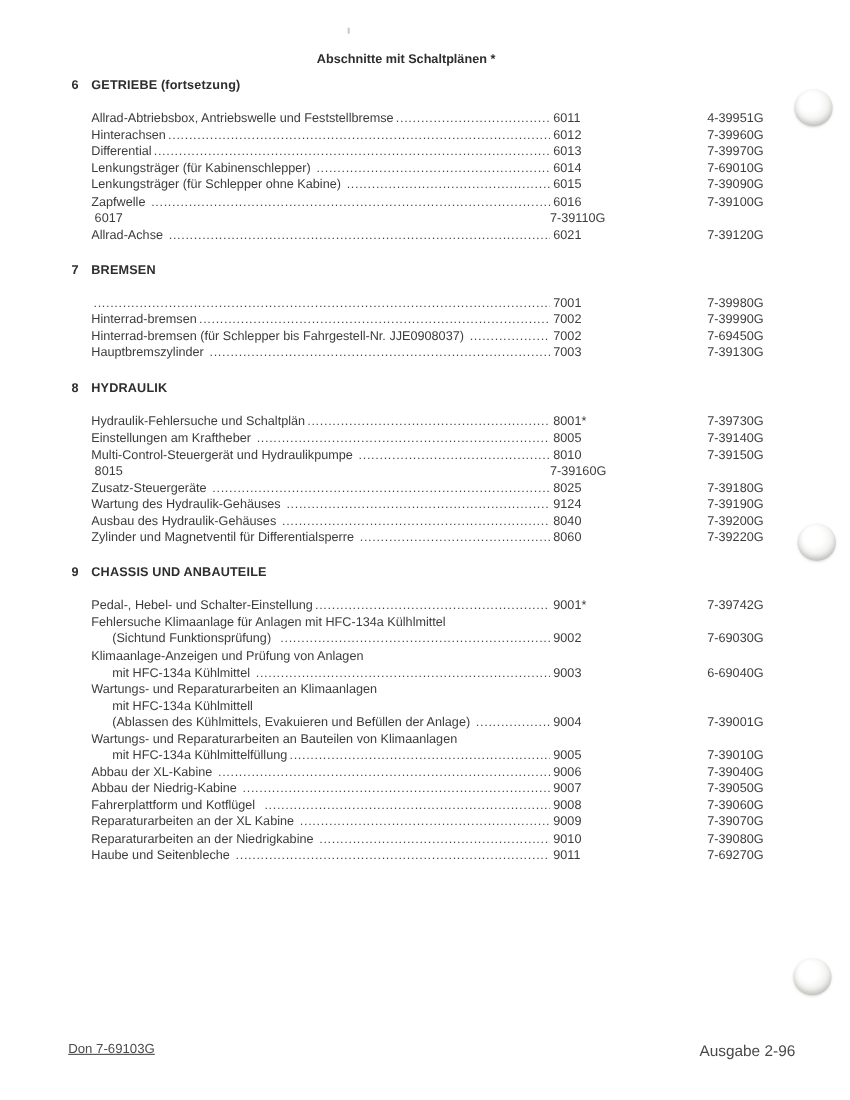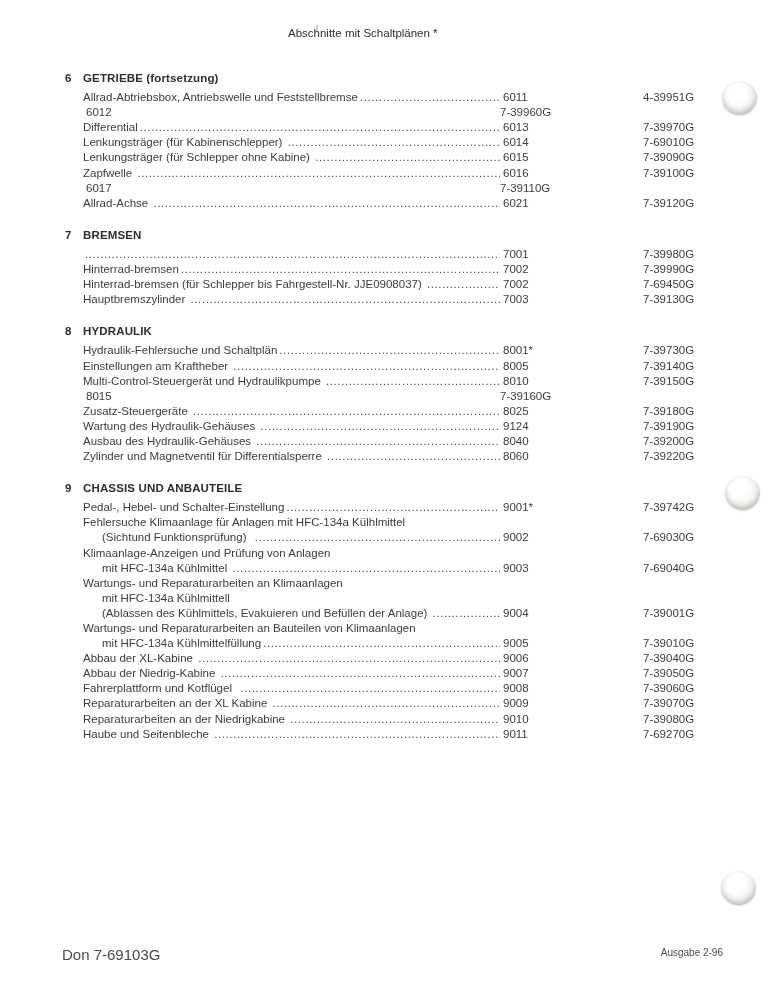--- a/index.html
+++ b/index.html
@@ -13,50 +13,50 @@
     color:#3c3c3c;
     overflow:hidden;
   }
   .content { position:absolute; top:71px; left:65px; width:668px; }
 
   .toc-section + .toc-section { margin-top:17px; }
 
   .sec-header { display:flex; font-weight:bold; color:#2e2e2e; line-height:15.1px; letter-spacing:0.15px; }
   .sec-num { width:18px; flex:0 0 18px; }
 
-  .rows { margin-left:18px; margin-top:4px; }
+  .rows { margin-left:18px; margin-top:15px; }
 
   .toc-row {
     display:grid;
     grid-template-columns:417px 143px auto;
     align-items:baseline;
     line-height:15.1px;
   }
   .row-main { display:flex; align-items:baseline; overflow:hidden; min-width:0; }
   .toc-row.indent .row-main { padding-left:19px;text-align:center; }
   .entry-text { white-space:pre; }
   .dot-leader { flex:1 1 auto; overflow:hidden; white-space:nowrap; margin-left:2px; color:#464646; }
   .dot-leader::after {
     content:"..........................................................................................................................................................";
     letter-spacing:0.6px;
   }
   .entry-page { padding-left:3px; white-space:nowrap; }
   .entry-part { white-space:nowrap; }
 
   .footnote {
-    margin-top:26px;
+    margin-top:47px;
     margin-left:288px;
-    font-weight:normal;
+    font-weight:bold;
     color:#2e2e2e;
     line-height:15.1px;
     white-space:nowrap;
   }
 
-  .footer-left  { position:absolute; left:62px;  top:946px; font-size:15px; color:#4a4a4a; }
-  .footer-right { position:absolute; right:50px; top:947px; font-size:10px; color:#4a4a4a; }
+  .footer-left  { position:absolute; left:62px;  top:946px; font-size:12px; color:#4a4a4a;text-decoration:underline; }
+  .footer-right { position:absolute; right:50px; top:947px; font-size:14px; color:#4a4a4a; }
 
   .punch-hole {
     position:absolute;
     width:35px; height:34px;
     border-radius:50%;
     background:radial-gradient(circle at 42% 36%, #ffffff 28%, #f4f4f2 52%, #e4e4e1 72%, #c9c9c5 92%, #bcbcb8 100%);
     box-shadow: inset 0 -3px 5px rgba(150,150,145,0.45), 0 1px 2px rgba(160,160,155,0.35);
   }
   .hole-1 { left:722px; top:81px; }
   .hole-2 { left:725px; top:476px; }
@@ -80,20 +80,24 @@
   <div class="toc-row">
     <div class="row-main">
       <span class="entry-text">Allrad-Abtriebsbox, Antriebswelle und Feststellbremse</span>
       <span class="dot-leader"></span>
     </div>
     <span class="entry-page">6011</span>
     <span class="entry-part">4-39951G</span>
   </div>
 
   <div class="toc-row">
+    <div class="row-main">
+      <span class="entry-text">Hinterachsen</span>
+      <span class="dot-leader"></span>
+    </div>
     <span class="entry-page">6012</span>
     <span class="entry-part">7-39960G</span>
   </div>
 
   <div class="toc-row">
     <div class="row-main">
       <span class="entry-text">Differential</span>
       <span class="dot-leader"></span>
     </div>
     <span class="entry-page">6013</span>
@@ -303,21 +307,21 @@
     <span class="entry-page"></span>
     <span class="entry-part"></span>
   </div>
 
   <div class="toc-row indent">
     <div class="row-main">
       <span class="entry-text">mit HFC-134a Kühlmittel </span>
       <span class="dot-leader"></span>
     </div>
     <span class="entry-page">9003</span>
-    <span class="entry-part">7-69040G</span>
+    <span class="entry-part">6-69040G</span>
   </div>
 
   <div class="toc-row">
     <div class="row-main">
       <span class="entry-text">Wartungs- und Reparaturarbeiten an Klimaanlagen</span>
 
     </div>
     <span class="entry-page"></span>
     <span class="entry-part"></span>
   </div>

